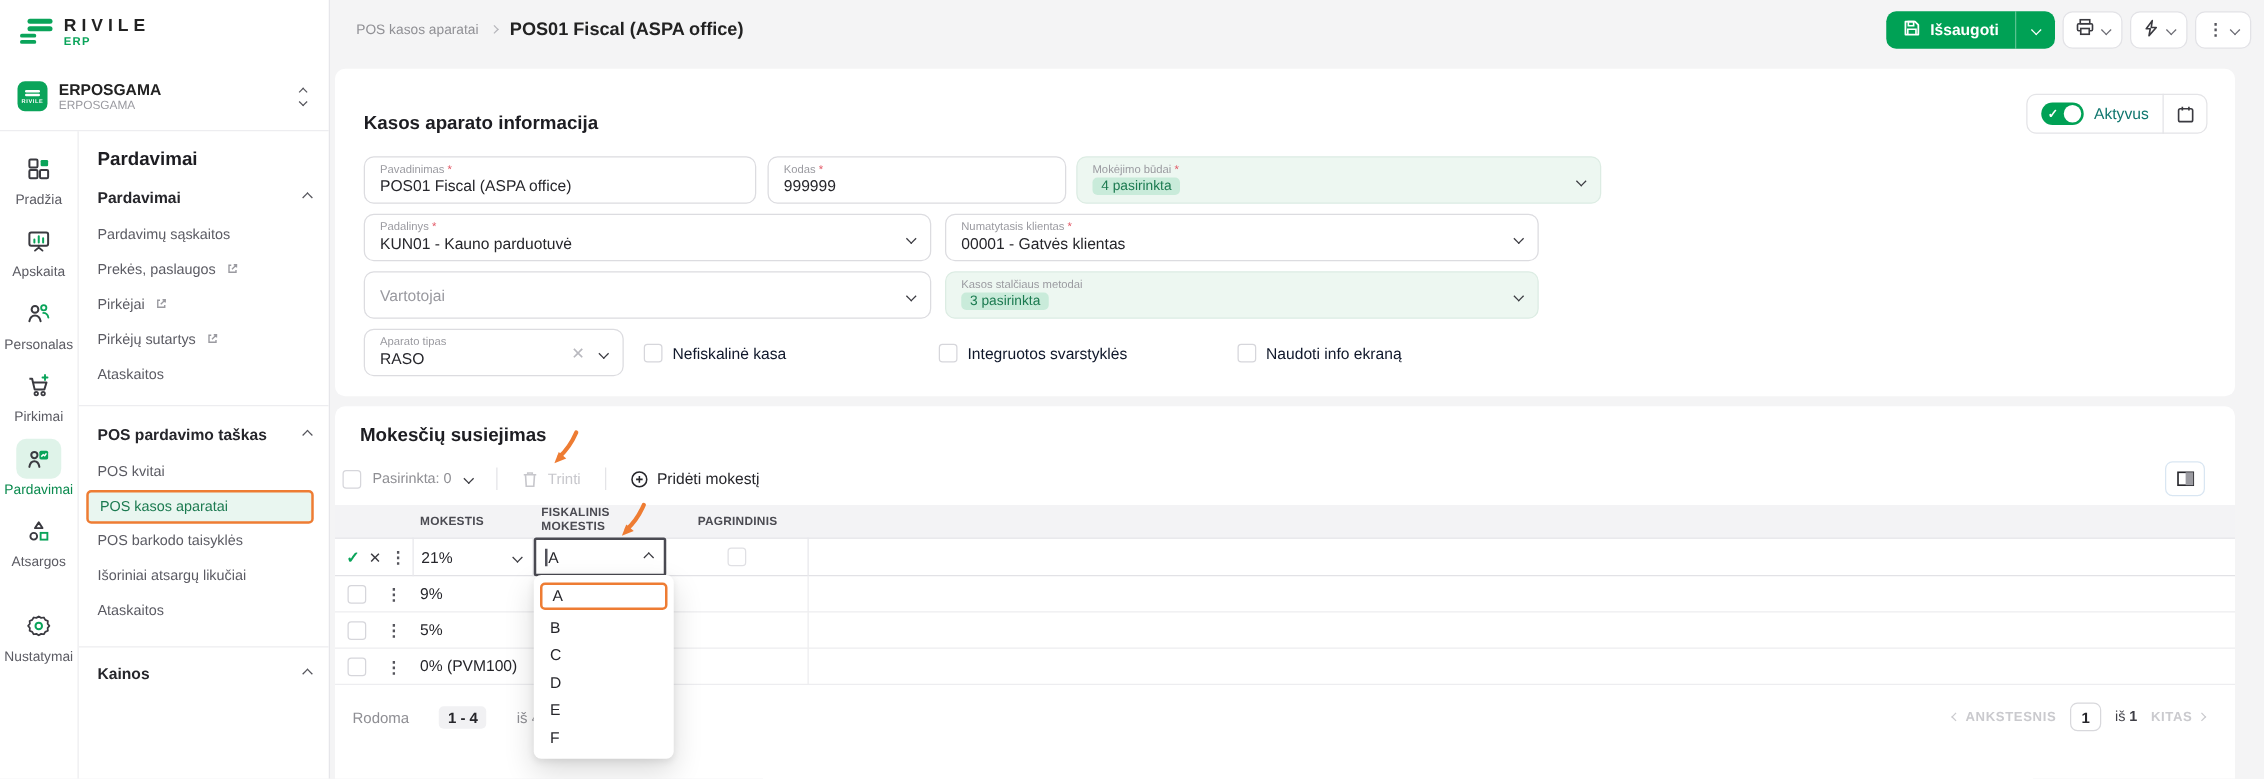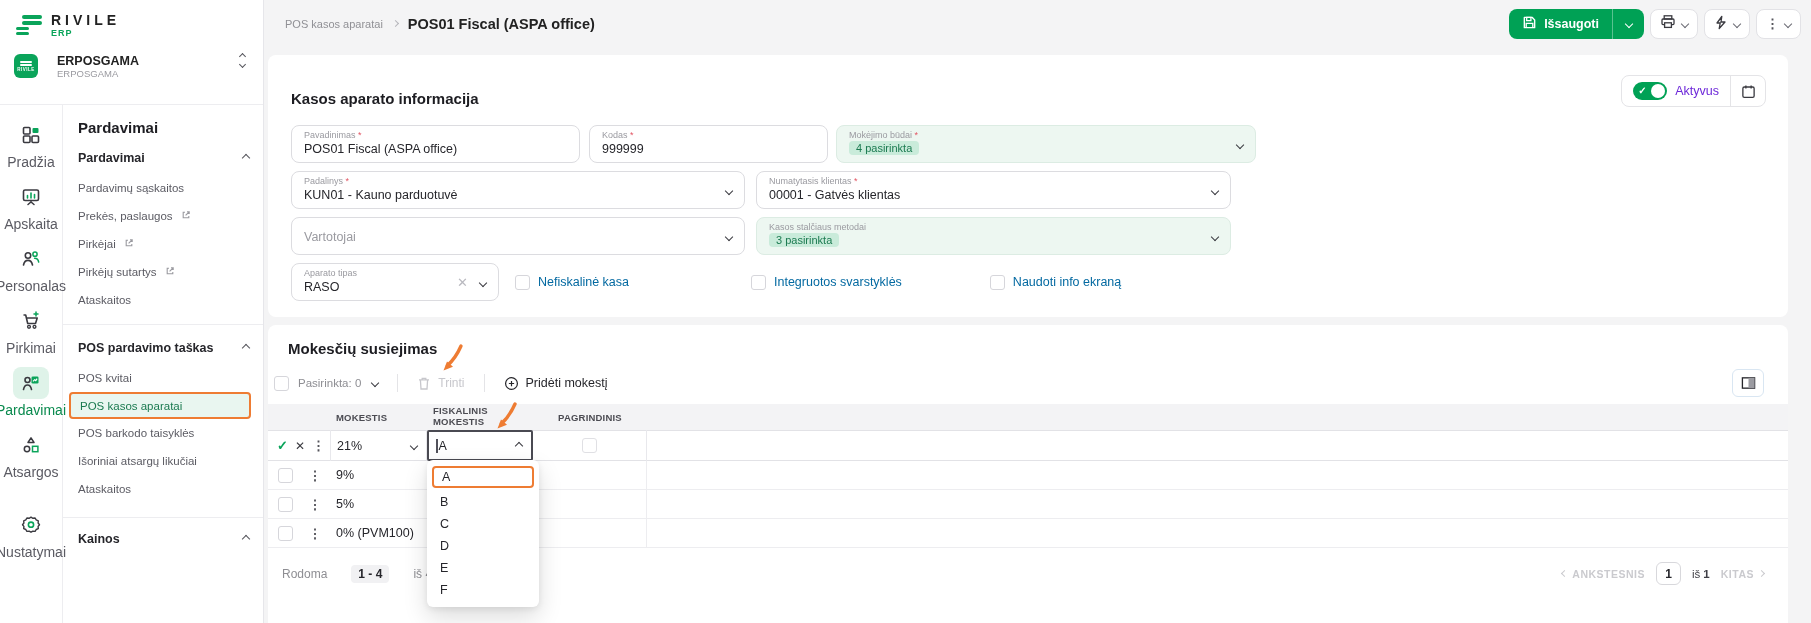--- a/index.html
+++ b/index.html
@@ -11,35 +11,35 @@
   .aside{width:264px;background:#fff;border-right:1px solid #e6e6ea;display:flex;flex-direction:column}
   .brand-row{height:50px;display:flex;align-items:center;padding-left:16px;gap:9px}
   .logo-mark{position:relative;width:26px;height:24px}
   .logo-mark i{position:absolute;background:#0aa45a;border-radius:2px;display:block}
   .logo-mark .b1{left:6px;top:2px;width:20px;height:4px}
   .logo-mark .b2{left:6px;top:8px;width:20px;height:4px}
   .logo-mark .b3{left:0;top:14px;width:13px;height:3px}
   .logo-mark .b4{left:0;top:19px;width:13px;height:3px}
   .brand-txt .nm{font-weight:bold;letter-spacing:4px;font-size:14px;color:#222}
   .brand-txt .sb{color:#0aa45a;font-size:9px;font-weight:bold;letter-spacing:1px}
-  .org-row{height:46px;display:flex;align-items:flex-start;gap:19px;margin:4px 10px 0 10px;padding:0 4px;border-radius:8px}
+  .org-row{height:46px;display:flex;align-items:center;gap:9px;margin:4px 10px 0 10px;padding:0 4px;border-radius:8px}
   .org-badge{width:24px;height:24px;background:#0aa45a;border-radius:6px;display:flex;flex-direction:column;align-items:center;justify-content:center;gap:1px}
   .org-badge i{display:block;width:12px;height:2px;background:#fff;border-radius:1px}
   .org-badge em{font-style:normal;color:#fff;font-size:4.5px;font-weight:bold;letter-spacing:.5px}
   .org-names{flex:1}
   .org-names .on{font-weight:bold;font-size:12.5px;color:#222}
   .org-names .os{font-size:9.5px;color:#9a9aa0}
   .updown{display:flex;flex-direction:column;gap:3px;align-items:center;margin-right:4px;color:#55555c}
   .sb-divider{height:1px;background:#ededf0;margin-top:4px}
   .left-body{flex:1;display:flex;min-height:0}
   .rail{width:63px;border-right:1px solid #ededf0;padding-top:8px;display:flex;flex-direction:column;align-items:center}
   .rail-item{width:58px;padding:6px 0 5px;display:flex;flex-direction:column;align-items:center;gap:3px;cursor:pointer}
   .rail-item .ric{width:36px;height:32px;display:flex;align-items:center;justify-content:center;border-radius:8px}
   .rail-item.active .ric{background:#dff3e9}
-  .rail-item span{font-size:14px;color:#5b5b63}
+  .rail-item span{font-size:11px;color:#5b5b63}
   .rail-item.active span{color:#0a8a4e}
   .rail-item.gap{margin-top:18px}
   .submenu{flex:1;padding-top:14px;overflow:hidden}
   .sm-title{font-size:15px;font-weight:bold;color:#1d1d22;padding-left:15px}
   .sm-sec{display:flex;align-items:center;justify-content:space-between;margin:15px 14px 0 15px;font-size:12.5px;font-weight:bold;color:#26262b;cursor:pointer}
   .sm-sec .chev{color:#55555c}
   .sm-items{margin-top:9px}
   .sm-item{height:28px;display:flex;align-items:center;gap:6px;padding-left:15px;font-size:11.5px;color:#5b5b63;cursor:pointer}
   .sm-item.active{border:2px solid #ee7c33;background:#e9f6f0;border-radius:4px;margin:0 12px 0 6px;padding-left:9px;color:#1b7a50;height:27px}
   .sm-item .ext{margin-left:2px;color:#9a9aa0}
@@ -72,34 +72,34 @@
   
   .card{background:#fff;border-radius:8px}
   .card1{height:262px;flex:none;padding:16px 22px 0 23px}
   .c1-head{display:flex;justify-content:space-between;align-items:flex-end;height:36px}
   .c1-title{font-size:15px;font-weight:bold;color:#1d1d22;padding-top:3px}
   .active-box{display:flex;align-items:center;height:32px;border:1px solid #e4e4e7;border-radius:8px}
   .active-left{display:flex;align-items:center;gap:8px;padding:0 11px}
   .toggle{width:34px;height:18px;background:#00a155;border-radius:9px;position:relative;cursor:pointer}
   .toggle .knob{position:absolute;right:2px;top:2px;width:14px;height:14px;background:#fff;border-radius:50%}
   .toggle .tick{position:absolute;left:5px;top:3px;color:#fff;font-size:10px;font-weight:bold}
-  .active-lbl{font-size:12.5px;color:#6d28d9}
+  .active-lbl{font-size:12.5px;color:#0f766e}
   .active-sep{width:1px;height:32px;background:#e4e4e7}
   .cal-btn{width:34px;height:32px;display:flex;align-items:center;justify-content:center;color:#3a3a40;cursor:pointer}
   .frow{display:flex;margin-top:18px}
   .frow + .frow{margin-top:8px}
   .f{position:relative;height:38px;border:1px solid #dcdce0;border-radius:8px;padding:4px 12px 0;background:#fff}
   .f .flab{font-size:9px;color:#9a9aa0;line-height:10px}
   .f .fval{font-size:12.5px;color:#26262b;margin-top:2px}
   .f.mint{background:#edf7f1;border-color:#dcece3}
   .f .chip{display:inline-block;background:#c9ebda;color:#1b7a50;font-size:11px;border-radius:4px;padding:1px 7px;margin-top:1px}
   .f .fchev{position:absolute;right:12px;top:16px;color:#3a3a40}
   .f .fclear{position:absolute;right:30px;top:11px;color:#b9b9bf;font-size:13px}
   .f .fph{font-size:12.5px;color:#9a9aa0;line-height:30px}
-  .cbx{display:flex;align-items:center;gap:8px;font-size:12.5px;color:#0369a1}
+  .cbx{display:flex;align-items:flex-end;gap:8px;font-size:12.5px;color:#0f172a}
 
   
   .card2{flex:1;margin-top:8px;border-radius:8px 8px 0 0;position:relative;min-height:0}
   .c2-title{font-size:15px;font-weight:bold;color:#1d1d22;padding:15px 20px 0}
   .toolbar{display:flex;align-items:center;margin-top:11px;padding:0 24px 0 6px;height:30px}
   .tb-left{display:flex;align-items:center;gap:9px}
   .tb-sel-lbl{font-size:11.5px;color:#8e8e93}
   .tb-chev{color:#3a3a40;margin-left:2px}
   .tb-div{width:1px;height:18px;background:#e4e4e7;margin:0 10px}
   .tb-del{display:flex;align-items:center;gap:7px;color:#c7c7cc;font-size:12px}
@@ -380,21 +380,21 @@
             <span class="cal-btn">
                 <svg width="15" height="15" viewBox="0 0 16 16" fill="none">
                   <rect x="2" y="3.2" width="12" height="11" rx="1.5" stroke="#3a3a40" stroke-width="1.4"></rect>
                   <path d="M5.2 1.5v3.2M10.8 1.5v3.2" stroke="#3a3a40" stroke-width="1.4"></path>
                 </svg>
               </span>
           </div>
         </div>
 
         <div class="frow">
-          <div class="f" style="width:289px">
+          <div class="f" style="width:314px">
             <div class="flab req">Pavadinimas</div>
             <div class="fval">POS01 Fiscal (ASPA office)</div>
           </div>
           <div class="f" style="width:239px;margin-left:9px">
             <div class="flab req">Kodas</div>
             <div class="fval">999999</div>
           </div>
           <div class="f mint" style="width:420px;margin-left:8px">
             <div class="flab req">Mokėjimo būdai</div>
             <span class="chip">4 pasirinkta</span>

